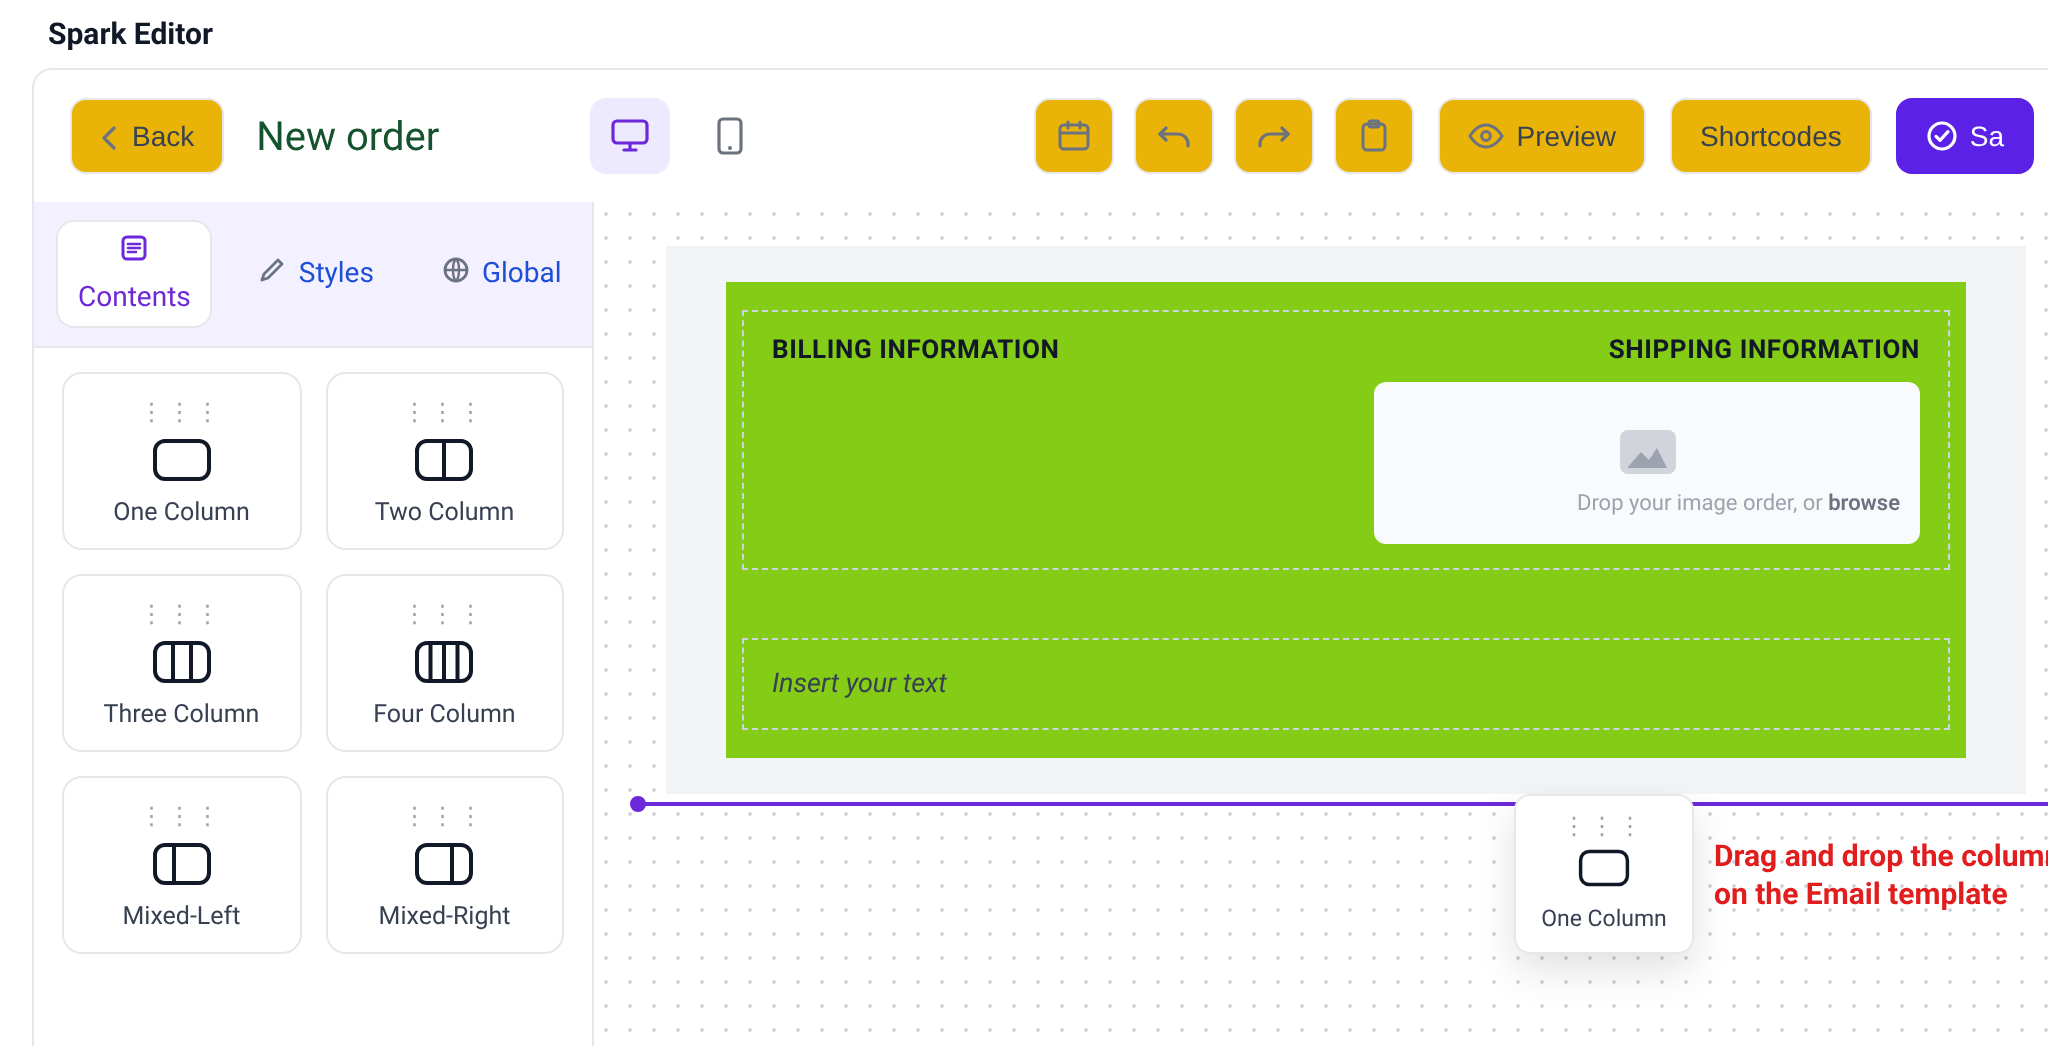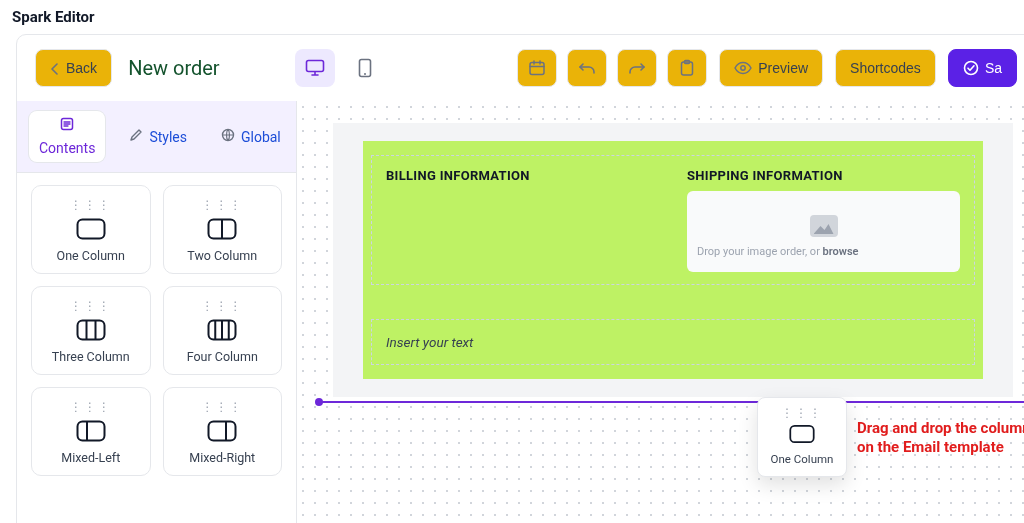--- a/index.html
+++ b/index.html
@@ -1,17 +1,17 @@
 <!DOCTYPE html>
 <html><head>
 <meta charset="utf-8">
 <style>
   * { box-sizing: border-box; margin: 0; padding: 0; }
   body { font-family: -apple-system, BlinkMacSystemFont, "Segoe UI", Roboto, sans-serif; background: #fff; color: #1f2937; width: 1024px; height: 523px; overflow: hidden; }
-  .app-title { font-size: 15px; font-weight: 700; padding: 8px 12px 4px; color: #111827; }
+  .app-title { font-size: 15px; font-weight: 700; padding: 8px 24px 4px; color: #111827; }
   .main-card { border: 1px solid #e5e7eb; border-radius: 10px; margin: 4px 0 0 16px; width: 1020px; height: 500px; overflow: hidden; }
   .toolbar { display: flex; align-items: center; gap: 12px; padding: 14px 18px; }
   .btn { display: inline-flex; align-items: center; justify-content: center; gap: 6px; border: 1px solid #e5e7eb; background: #eab308; border-radius: 8px; height: 38px; padding: 0 14px; font-size: 14px; color: #374151; cursor: pointer; }
   .btn.icon-only { width: 40px; padding: 0; }
   .btn.primary { background: #5b21e6; border-color: #5b21e6; color: #fff; }
   .btn-group { display: flex; gap: 10px; }
   .spacer { flex: 1; }
   .page-title { font-size: 20px; color: #14532d; margin-left: 4px; }
   .device-btn { width: 40px; height: 38px; border-radius: 8px; display: inline-flex; align-items: center; justify-content: center; cursor: pointer; }
   .device-btn.active { background: #ede9fe; }
@@ -24,25 +24,25 @@
   .sidebar-body { background: #fff; flex: 1; padding: 12px 14px; overflow: auto; }
   .section-label { font-size: 14px; color: #374151; margin-bottom: 10px; }
   .layout-grid { display: grid; grid-template-columns: 1fr 1fr; gap: 12px; }
   .layout-card { border: 1px solid #e5e7eb; border-radius: 10px; padding: 12px 8px 10px; text-align: center; cursor: grab; background: #fff; }
   .layout-card .grip { color: #9ca3af; font-size: 12px; letter-spacing: 2px; margin-bottom: 6px; }
   .layout-card .thumb { display: inline-flex; align-items: center; justify-content: center; margin-bottom: 8px; }
   .layout-card .thumb svg { display: block; }
   .layout-card .label { font-size: 12.5px; color: #374151; }
   .canvas-wrap { flex: 1; position: relative; background-image: radial-gradient(#d1d5db 1px, transparent 1px); background-size: 12px 12px; padding: 22px 0 0 36px; }
   .email-frame { background: #f3f4f6; width: 680px; padding: 18px 0; }
-  .email-inner { background: #bef264; margin: 0 auto; width: 620px; padding: 10px 0; }
+  .email-inner { background: #84cc16; margin: 0 auto; width: 620px; padding: 10px 0; }
   .row { display: flex; gap: 0; border: 1px dashed #cbd5e1; margin: 4px 8px; }
   .col { flex: 1; padding: 12px 14px; }
   .billing-h, .shipping-h { font-size: 13px; font-weight: 700; letter-spacing: .3px; color: #111827; }
-  .shipping-col { text-align: left; }
+  .shipping-col { text-align: right; }
   .img-drop { background: #f9fafb; border-radius: 6px; padding: 24px 10px 14px; margin-top: 8px; }
   .img-drop .ph { color: #9ca3af; font-size: 11px; margin-top: 8px; }
   .img-drop .ph b { color: #6b7280; font-weight: 600; }
   .img-ph-icon { width: 28px; height: 22px; background: #d1d5db; border-radius: 4px; margin: 0 auto; position: relative; }
   .img-ph-icon::after { content: ""; position: absolute; bottom: 3px; left: 4px; right: 4px; height: 10px; background: #9ca3af; clip-path: polygon(0 100%, 35% 20%, 55% 60%, 75% 0, 100% 100%); }
   .insert-row { margin-top: 34px; font-style: italic; }
   .insert-text { font-size: 13.5px; color: #374151; padding: 14px; }
   .drop-line { position: absolute; left: 20px; right: 0; top: 300px; height: 2px; background: #6d28d9; }
   .drop-dot { position: absolute; left: 18px; top: 297px; width: 8px; height: 8px; border-radius: 50%; background: #6d28d9; }
   .drag-ghost { position: absolute; left: 460px; top: 296px; background: #fff; border: 1px solid #e5e7eb; border-radius: 8px; box-shadow: 0 8px 20px rgba(0,0,0,.12); padding: 8px 12px 10px; text-align: center; z-index: 5; width: 90px; }

